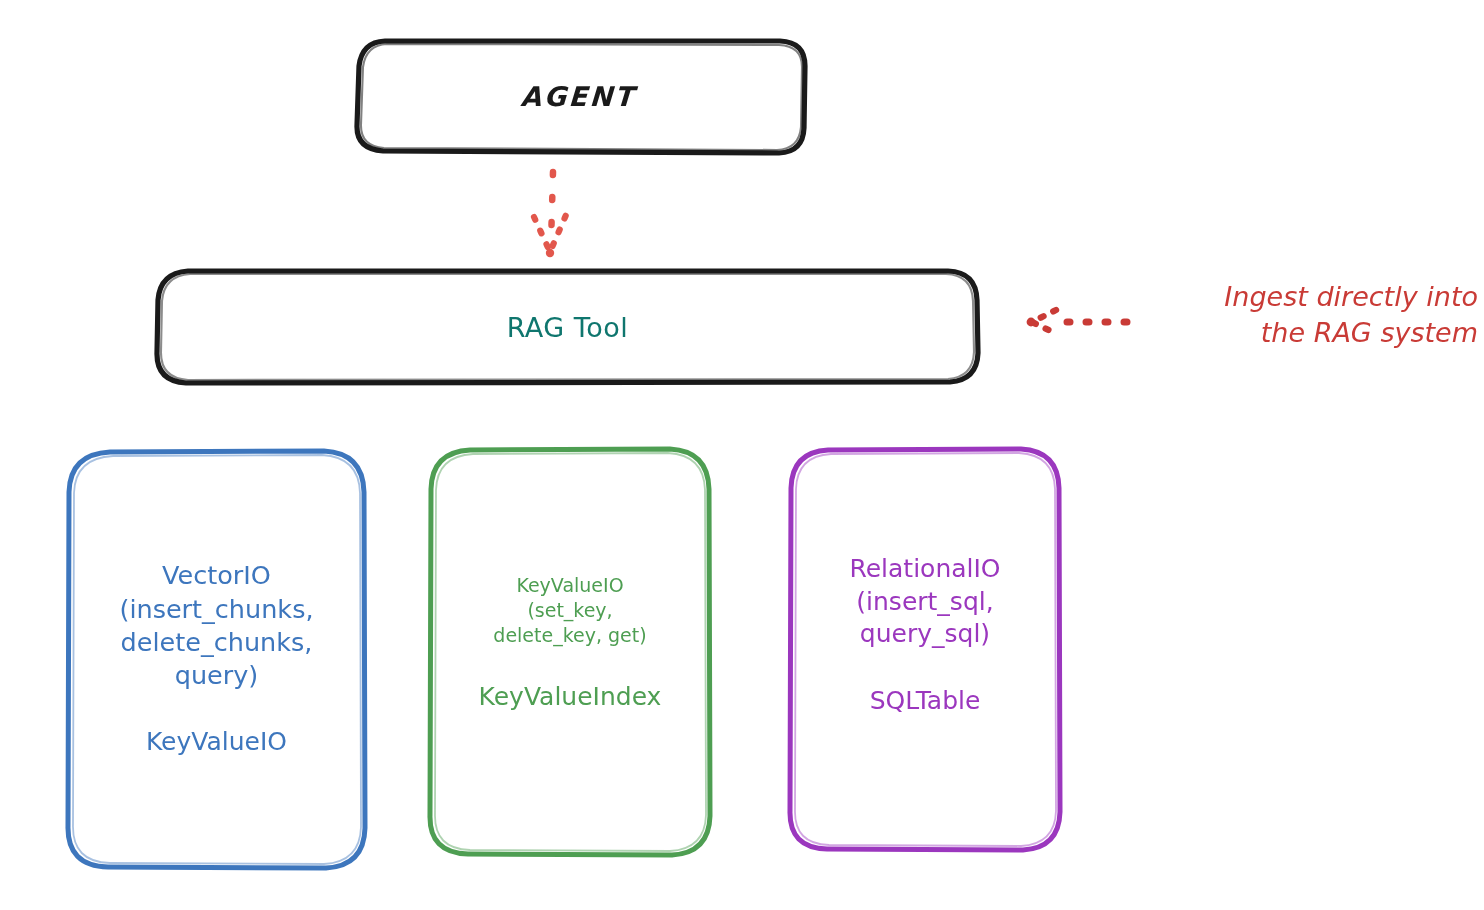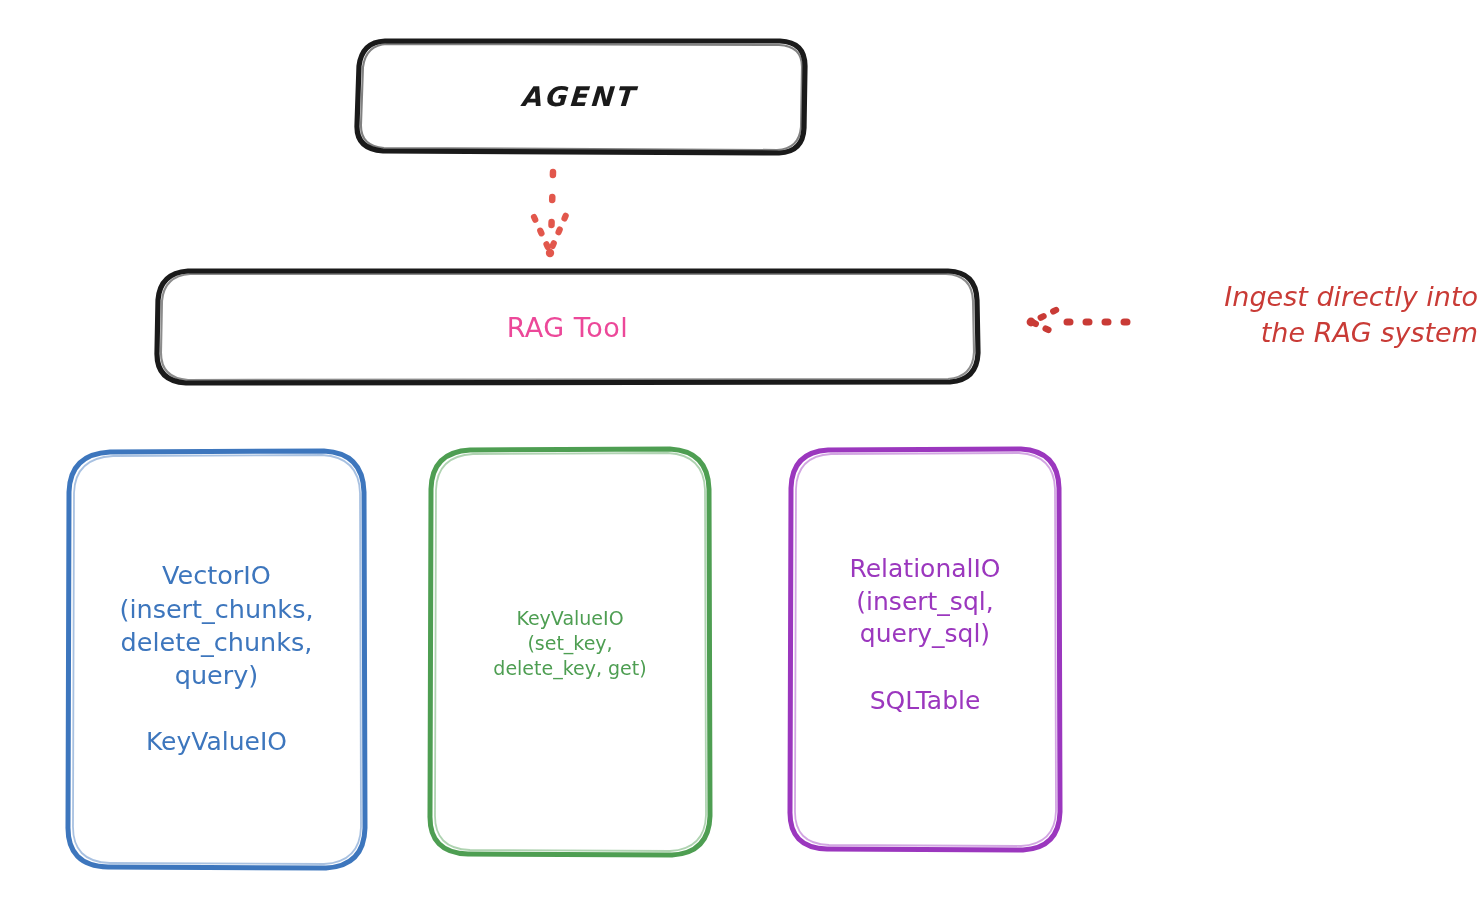--- a/index.html
+++ b/index.html
@@ -51,21 +51,21 @@
     left: 157px;
     top: 270px;
     width: 821px;
     height: 114px;
   }
   .ragtool-label {
     font-family: "DejaVu Sans", sans-serif;
     font-size: 27px;
     font-weight: 500;
     letter-spacing: 0.5px;
-    color: #ec4899;
+    color: #0f766e;
   }
 
   
   .leaf-box {
     padding: 6px 8px;
   }
   .leaf-title,
   .leaf-index {
     font-family: "DejaVu Sans", sans-serif;
     font-weight: 500;
@@ -175,20 +175,21 @@
 query)</span>
     <span class="leaf-index">KeyValueIO</span>
   </div>
 </div>
 
 <div class="node leaf-box keyvalue-box">
   <div class="inner">
     <span class="leaf-title">KeyValueIO
 (set_key,
 delete_key, get)</span>
+    <span class="leaf-index">KeyValueIndex</span>
   </div>
 </div>
 
 <div class="node leaf-box relational-box">
   <div class="inner">
     <span class="leaf-title">RelationalIO
 (insert_sql,
 query_sql)</span>
     <span class="leaf-index">SQLTable</span>
   </div>

